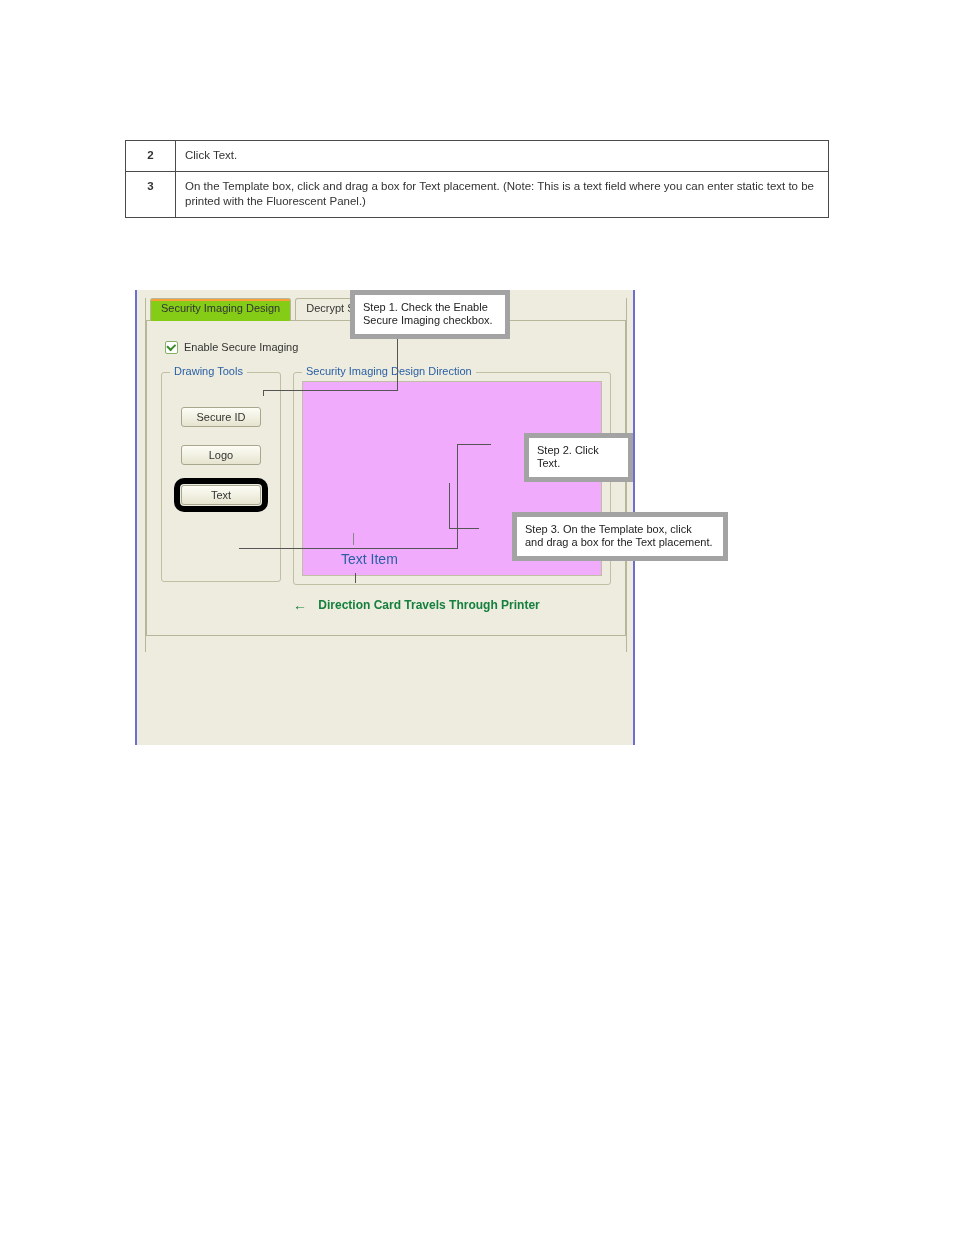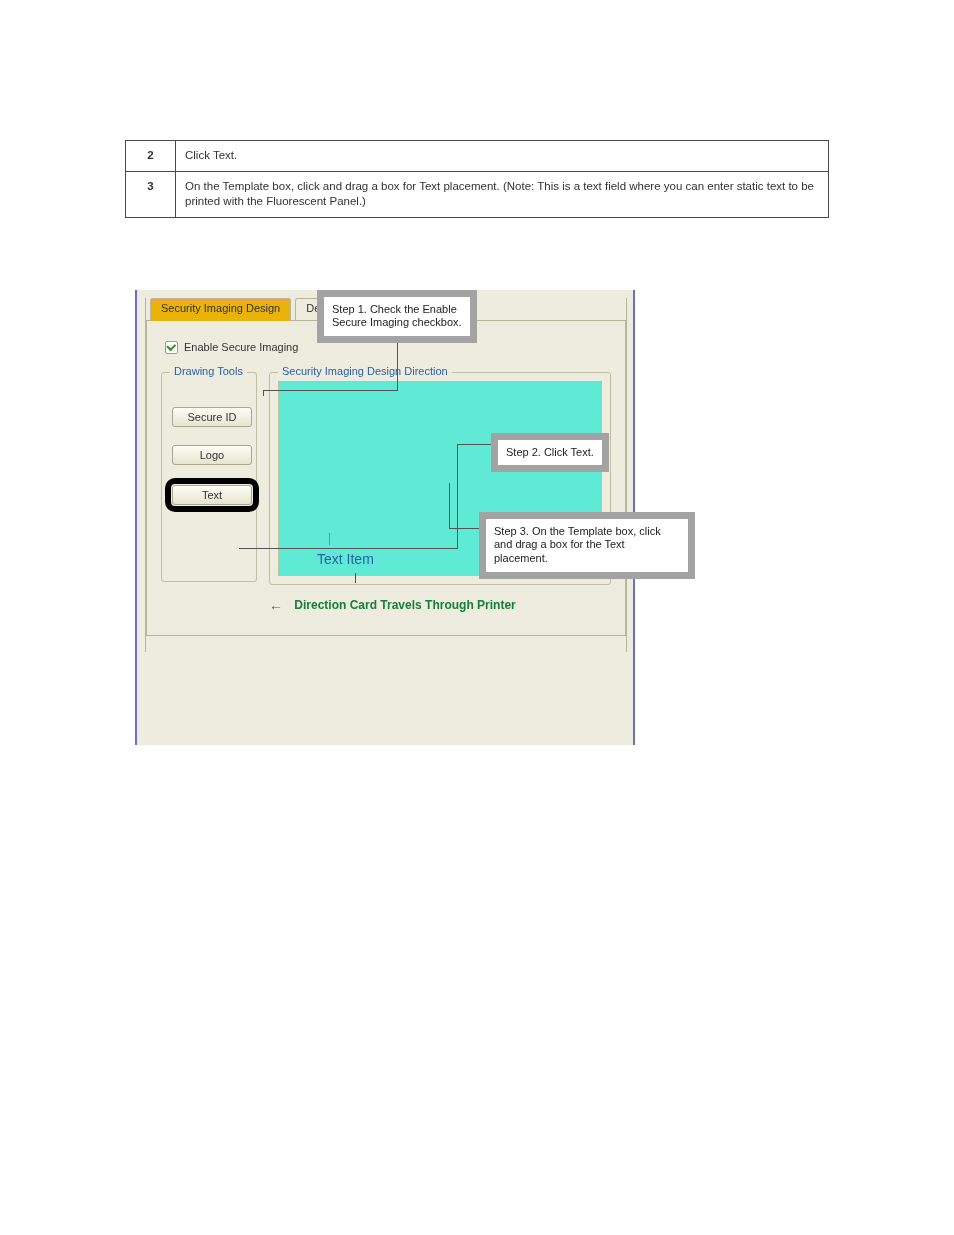--- a/index.html
+++ b/index.html
@@ -75,21 +75,21 @@
     padding: 3px 10px 0 10px;
     border: 1px solid #b7b59a;
     border-bottom: none;
     border-radius: 3px 3px 0 0;
     margin-left: 4px;
     background: #edecde;
     color: #333;
     position: relative;
   }
   .tab.active {
-    background: #eab308;
+    background: #84cc16;
     margin-bottom: -1px;
   }
   .tab.active::before {
     content: "";
     position: absolute;
     left: 0; right: 0; top: 0;
     height: 2px;
     background: #f7a03a;
     border-radius: 2px 2px 0 0;
   }
@@ -132,21 +132,21 @@
     top: -8px; left: 8px;
     background: #edecde;
     padding: 0 4px;
     font-size: 11px;
     color: #295fa6;
   }
   .layout-row {
     display: flex;
     gap: 12px;
   }
-  .left-col { width: 96px; }
+  .left-col { width: 120px; }
   .right-col { flex: 1; }
 
   .tool-btn {
     display: block;
     margin: 18px auto 0 auto;
     width: 80px;
     text-align: center;
     font-size: 11px;
     color: #333;
     padding: 3px 9px;
@@ -156,21 +156,21 @@
   }
   .tool-btn:first-child { margin-top: 16px; }
   .tool-text-btn {
     margin-top: 20px;
     outline: 6px solid #000;
     outline-offset: 1px;
   }
 
   .template-box .legend { color: #295fa6; }
   .canvas {
-    background: #5eead4;
+    background: #f0abfc;
     border: 1px solid #c0bea3;
     height: 195px;
     position: relative;
   }
   .sample-text {
     position: absolute;
     left: 38px;
     bottom: 8px;
     color: #295fa6;
     font-size: 14px;
@@ -187,26 +187,27 @@
     font-size: 14px;
     vertical-align: -1px;
     margin-right: 8px;
     font-weight: normal;
   }
 
   
   .callout {
     position: absolute;
     background: #ffffff;
-    border: 7px solid #a3a3a3;
+    border: 5px solid #a3a3a3;
     padding: 6px 8px;
     font-size: 11px;
     line-height: 1.25;
     color: #222;
     z-index: 5;
+    margin-left: 33px;
   }
   .leader {
     position: absolute;
     background: #555;
     z-index: 3;
   }
 </style>
 </head>
 <body>
 

